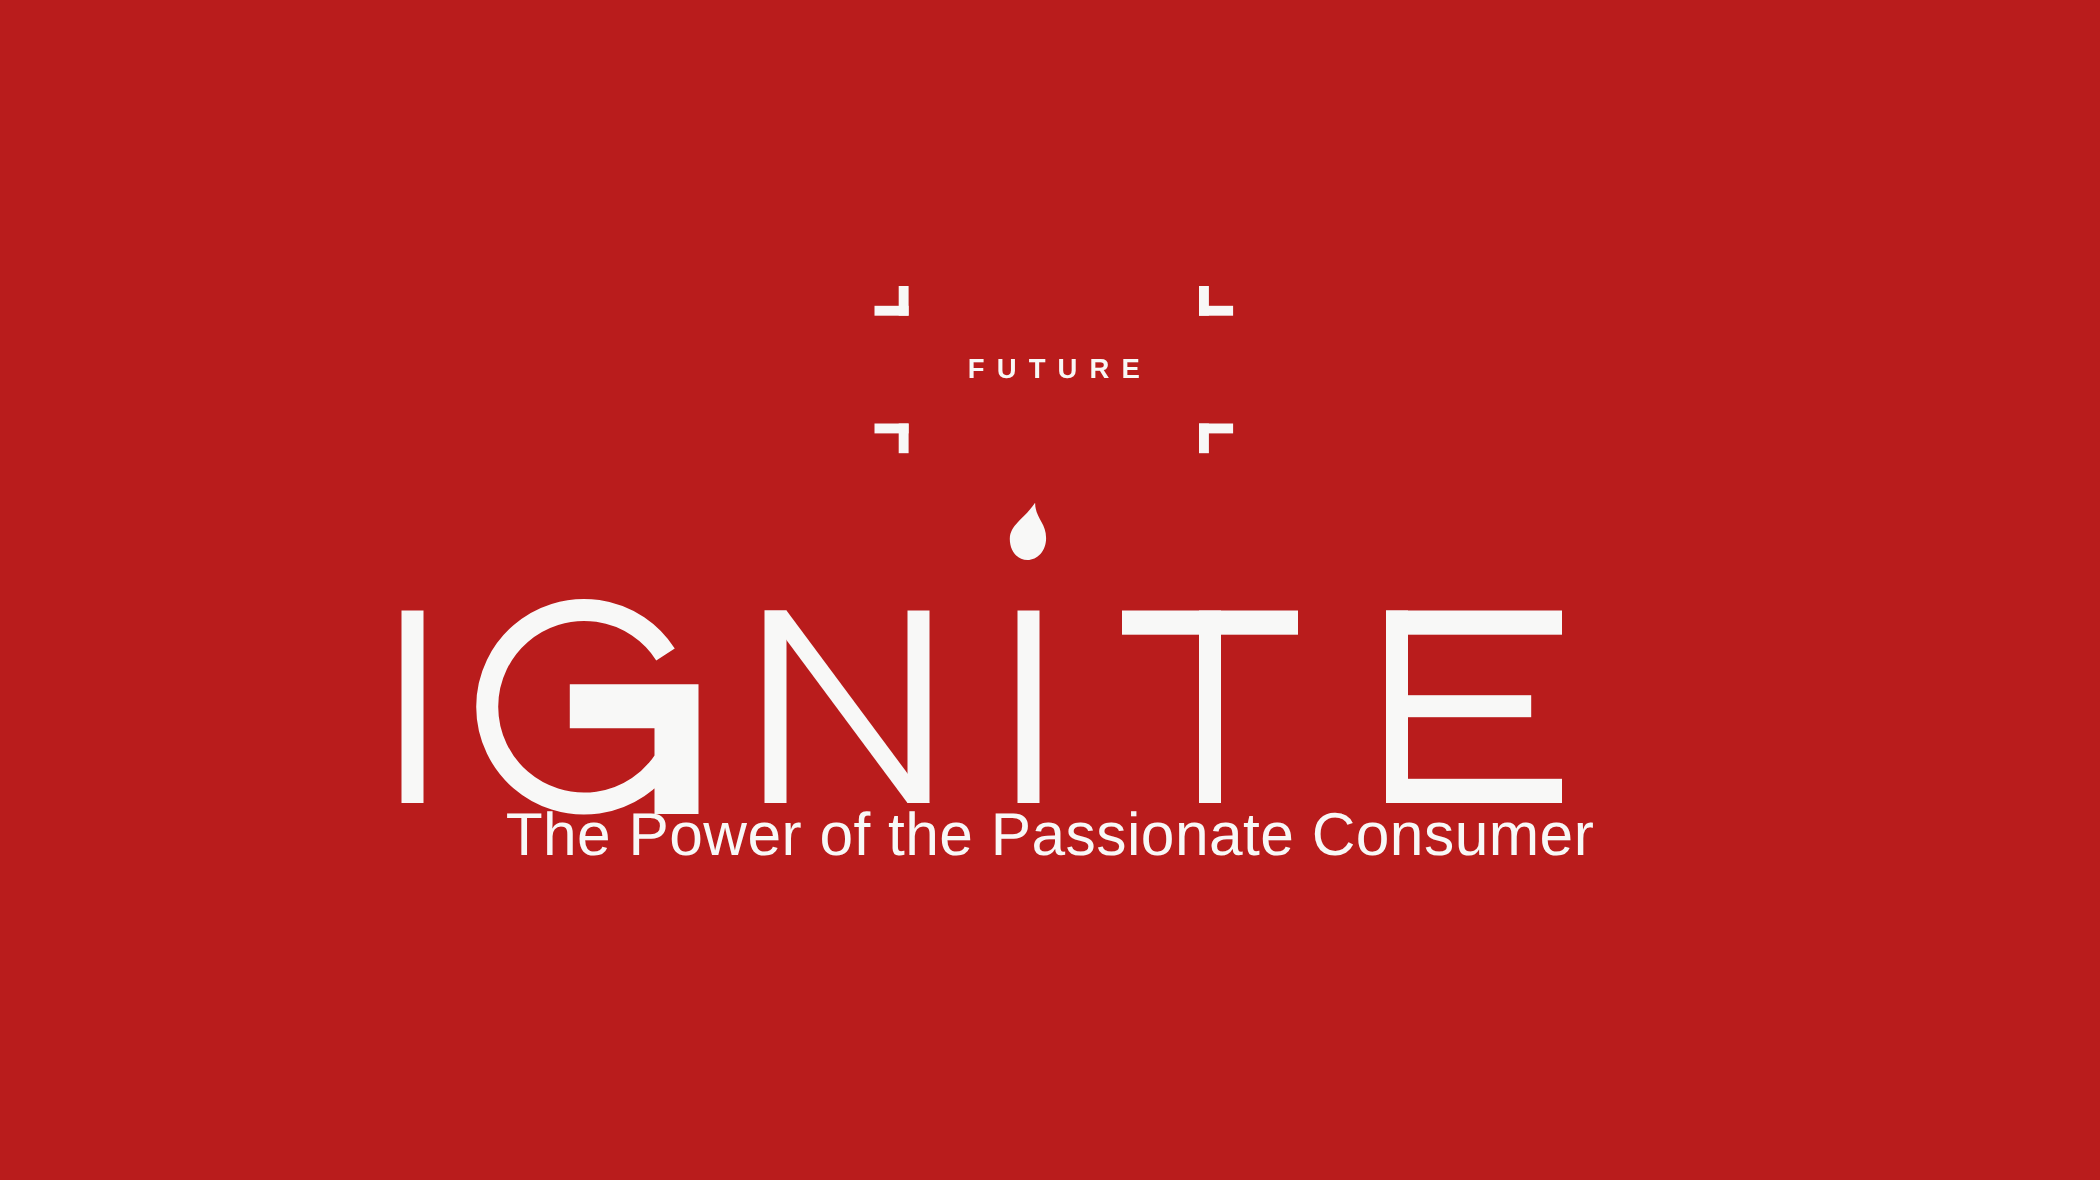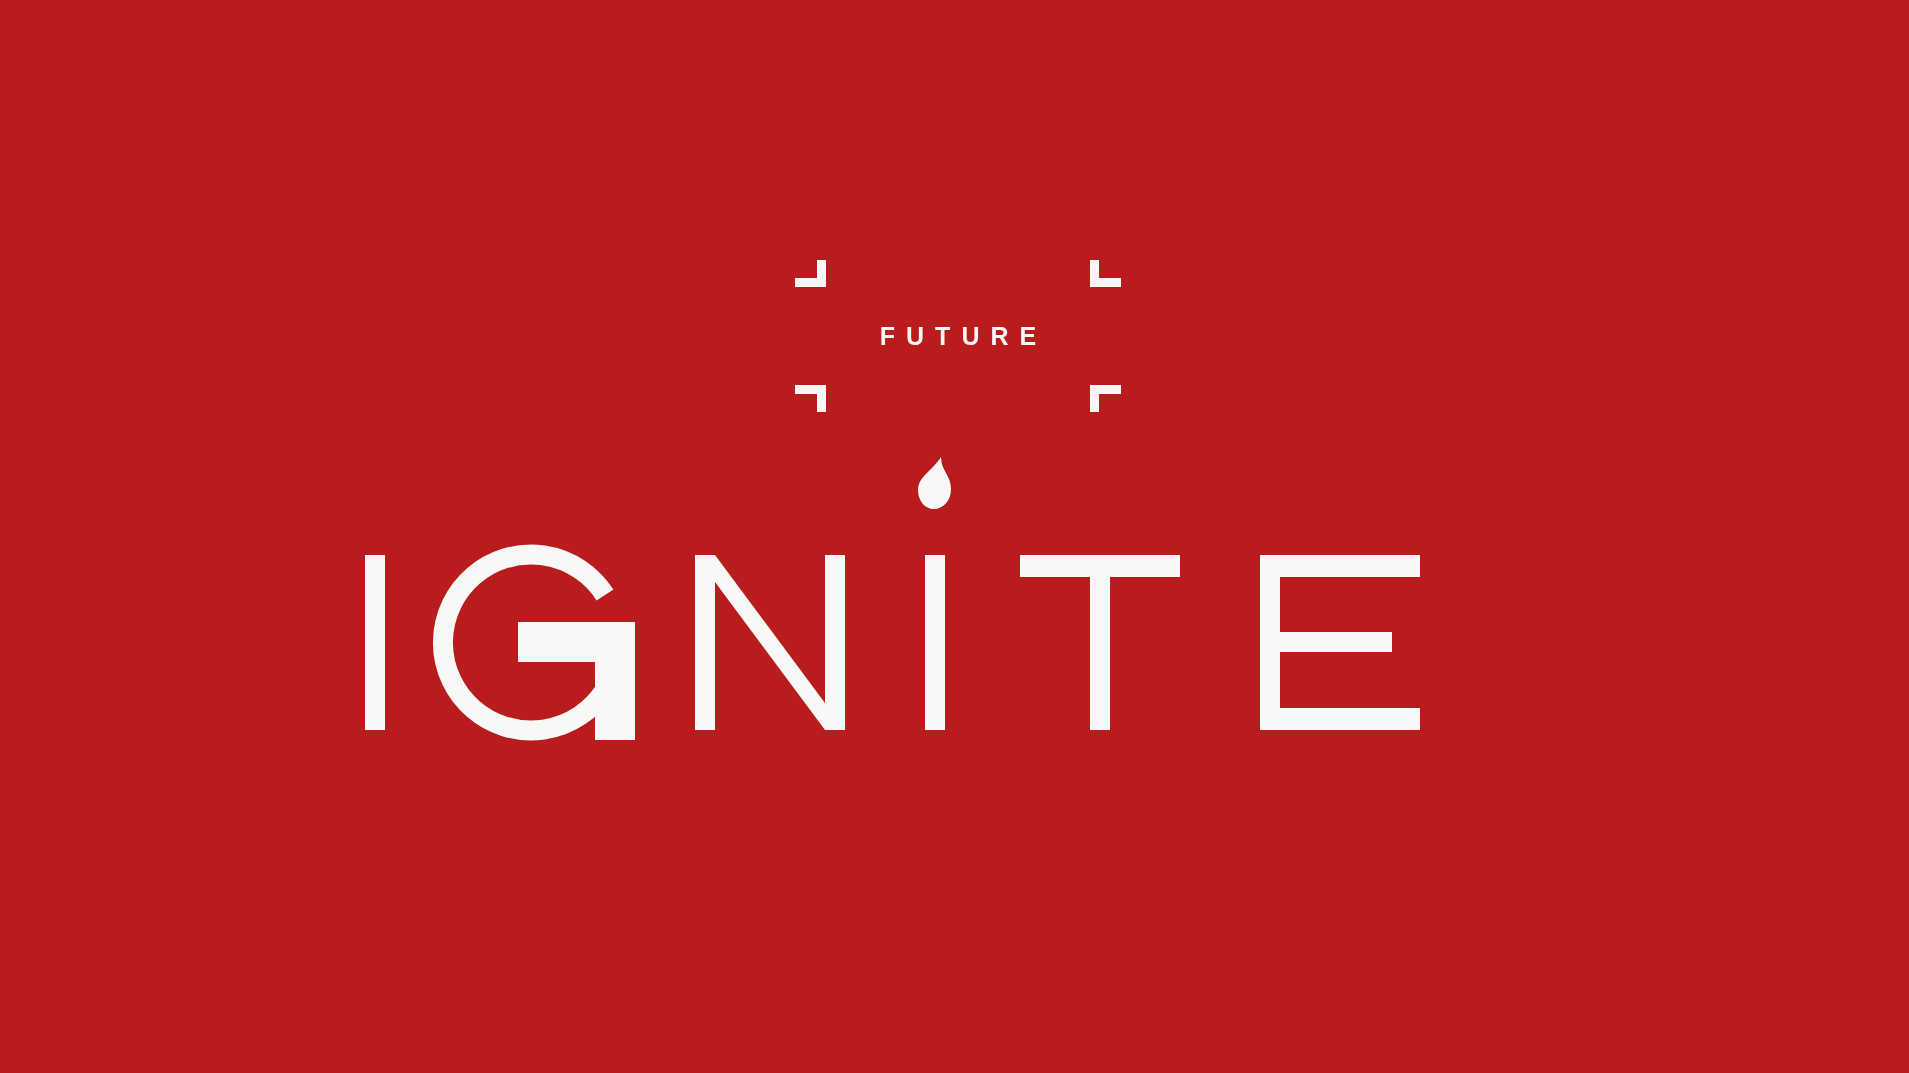--- a/index.html
+++ b/index.html
@@ -197,15 +197,16 @@
 
       <svg style="position:absolute; left:552px; top:-45px; width:40px; height:62px; overflow:visible;" viewBox="0 0 40 62" xmlns="http://www.w3.org/2000/svg">
         <path d="M 24 2
                  C 24 16, 34 20, 34 34
                  C 34 46, 26 54, 17 54
                  C 8 54, 1 46, 1 35
                  C 1 22, 14 17, 24 2 Z" fill="#f8f8f7"></path>
       </svg>
     </div>
 
+    <div class="tagline">The Power of the Passionate Consumer</div>
   </div>
 
 </div>
 
 </body></html>

